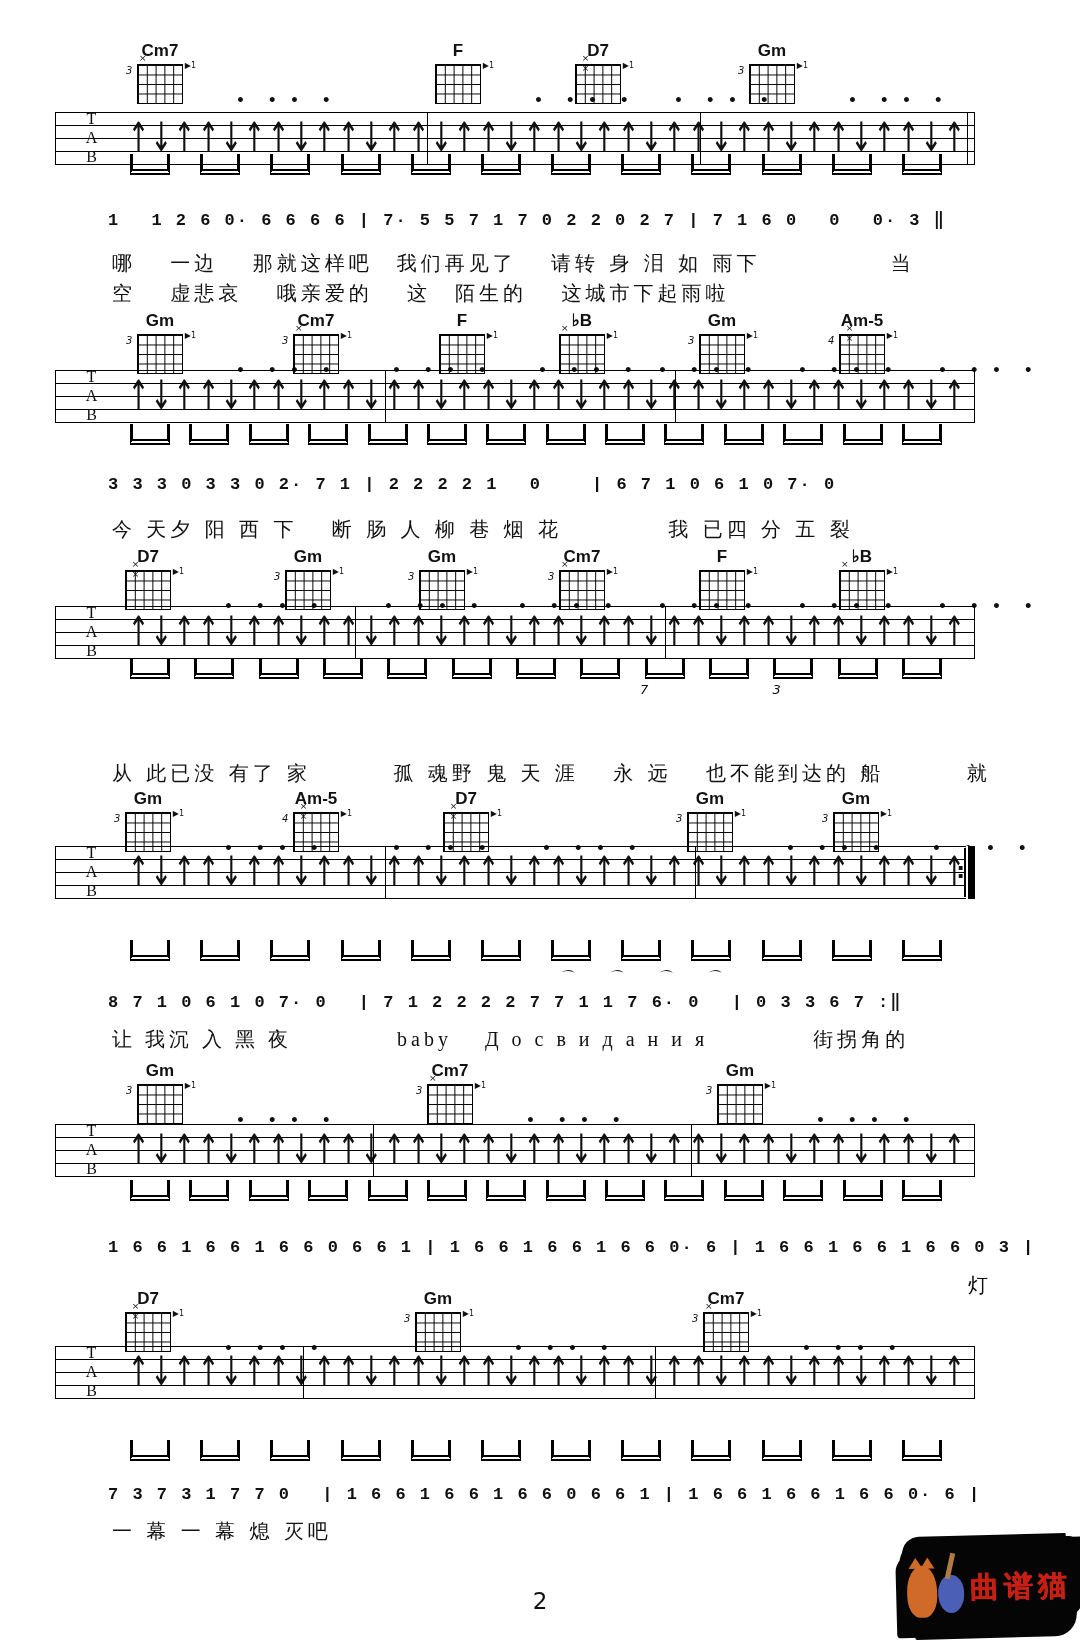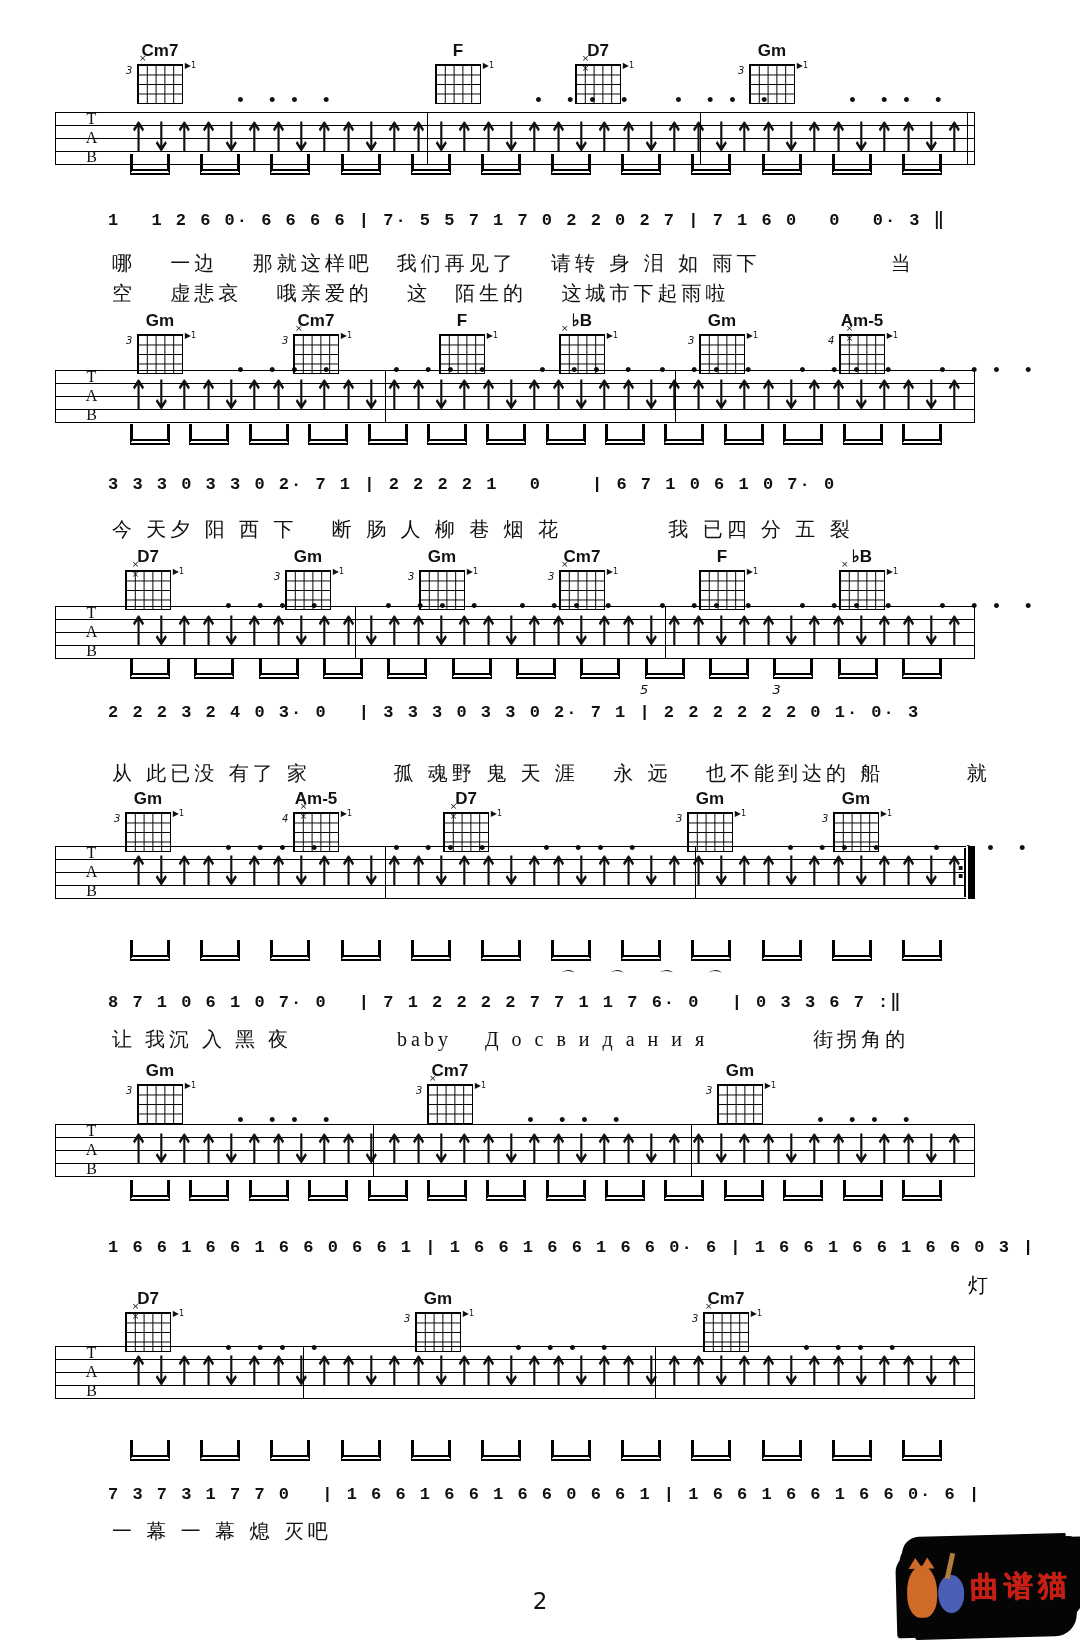--- a/index.html
+++ b/index.html
@@ -350,22 +350,21 @@
       <span class="beam"></span>
       <span class="beam"></span>
       <span class="beam"></span>
       <span class="beam"></span>
       <span class="beam"></span>
       <span class="beam"></span>
       <span class="beam"></span>
       <span class="beam"></span>
       <span class="beam"></span>
     </div>
-  <div class="tuplets" style="top:134px;">5 3</div>
-  <div class="jianpu" style="top:152px;">2 2 2 3 2 4 0 3· 0　 | 3 3 3 0 3 3 0 2· 7 1 | 2 2 2 2 2 2 0 1· 0· 3</div>
+  <div class="tuplets" style="top:134px;">7 3</div>
   <div class="lyrics" style="top:212px;">从 此已没 有了 家　　　 孤 魂野 鬼 天 涯　 永 远　 也不能到达的 船　　　 就</div>
 </section>
 
 <section class="system" style="top:790px;height:272px;">
   <div class="chordrow" style="top:0;">
       <div class="chord" style="left: 116px;">
         <div class="cname">Gm</div>
         <div class="grid">
           <span class="mute"></span>
           <span class="fret">3</span>

